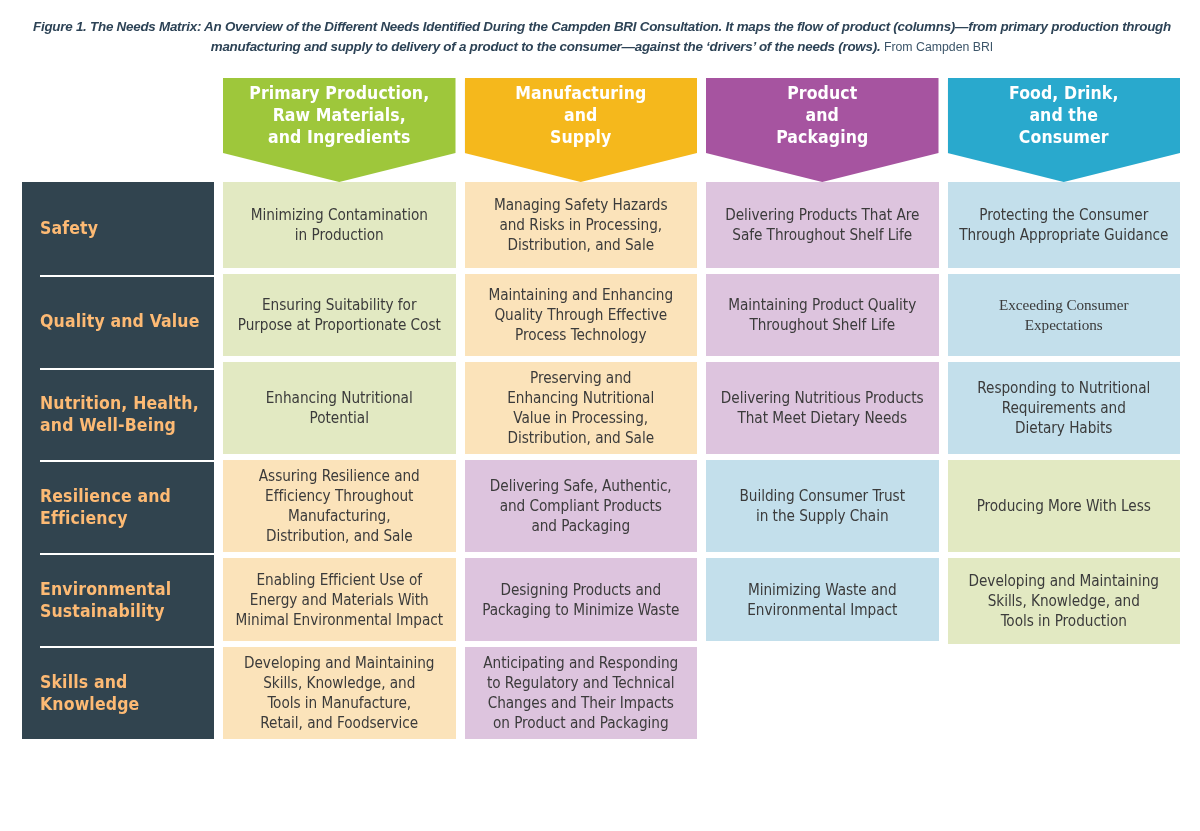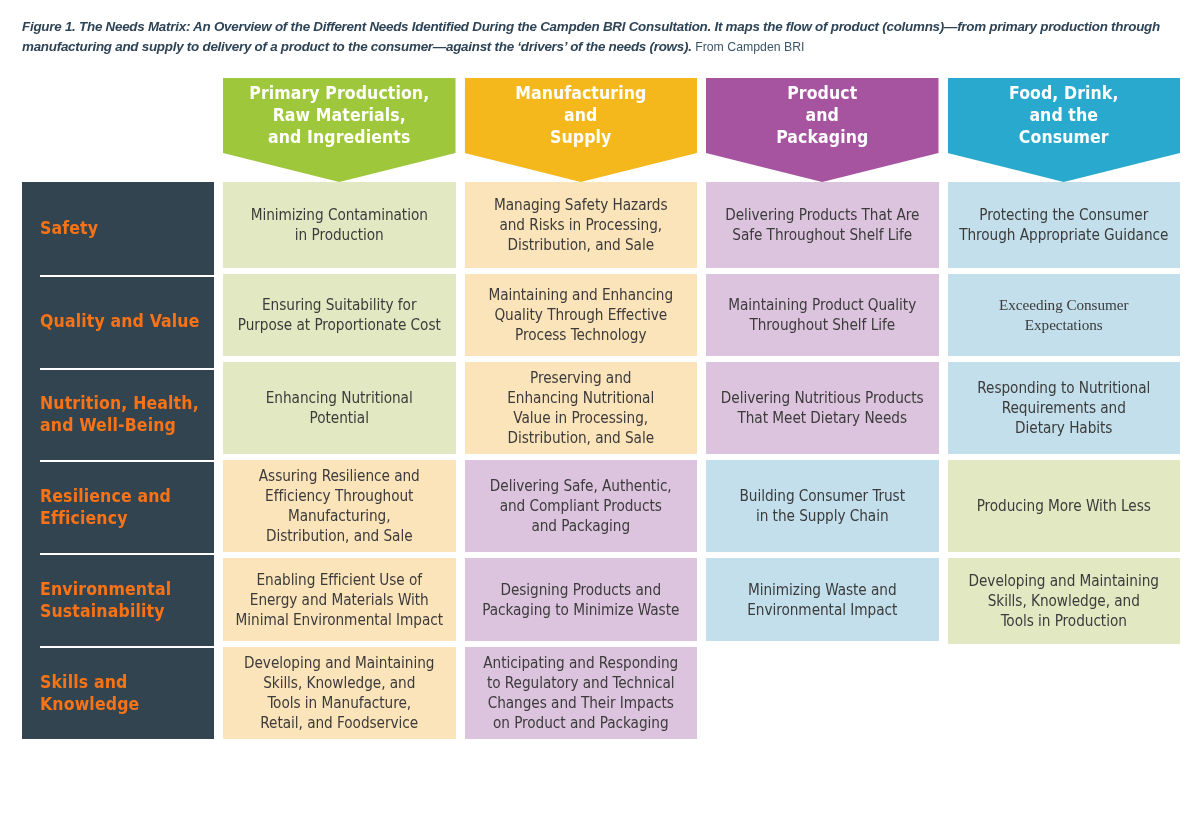--- a/index.html
+++ b/index.html
@@ -83,21 +83,21 @@
     background: #31444f;
     position: relative;
     display: flex;
     flex-direction: column;
   }
   .rowlabel {
     flex: 1 1 0;
     display: flex;
     align-items: center;
     padding: 0 14px 0 18px;
-    color: #f97316;
+    color: #fdba74;
     font-weight: bold;
     font-size: 17.5px;
     line-height: 22px;
     letter-spacing: 0.15px;
     white-space: pre-line;
     position: relative;
   }
   .rowlabel + .rowlabel::before {
     content: "";
     position: absolute;
@@ -124,21 +124,21 @@
     border-bottom: 3px solid #ffffff;
   }
   .cell.first-body { border-top: 0; }
   .cell.last-body  { border-bottom: 0; }
 </style>
 </head>
 <body>
 
 <div id="figure-root">
 
-  <div class="caption" style="color: rgb(45, 67, 86);">
+  <div class="caption" style="color: rgb(45, 67, 86); text-align: center;">
     <span>Figure 1. The Needs Matrix: An Overview of the Different Needs Identified During the Campden BRI Consultation. It maps the flow of product (columns)—from primary production through manufacturing and supply to delivery of a product to the consumer—against the ‘drivers’ of the needs (rows).</span>
     <span class="credit">From Campden BRI</span>
   </div>
 
   <div class="matrix">
 
     <div class="corner-spacer"></div>
 
     <div class="col-header" style="background: rgb(158, 199, 59);">
       <span class="ch-label">Primary Production,

